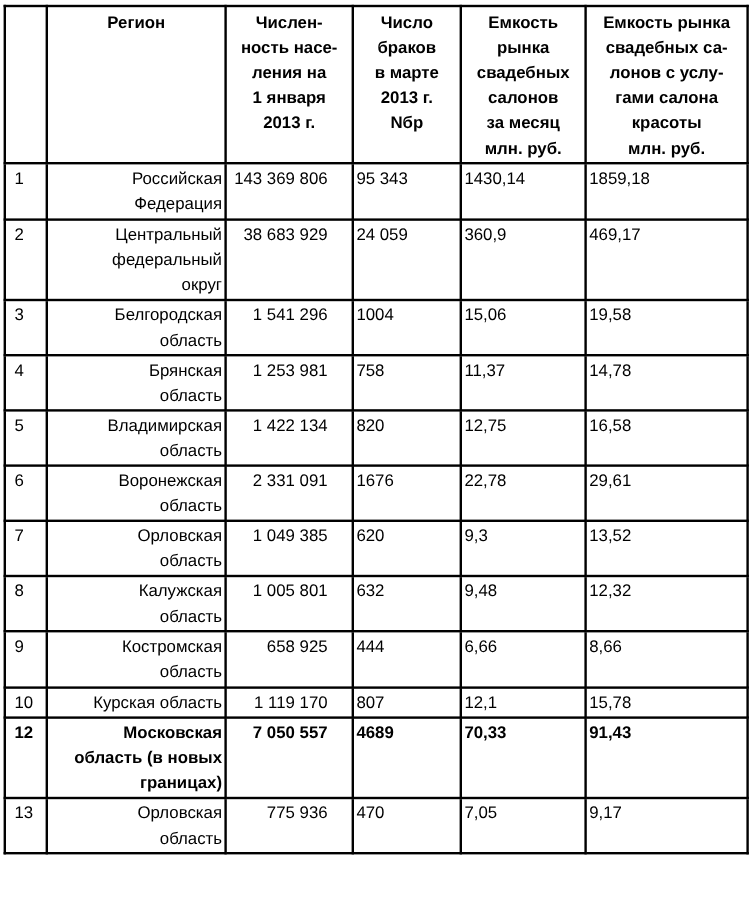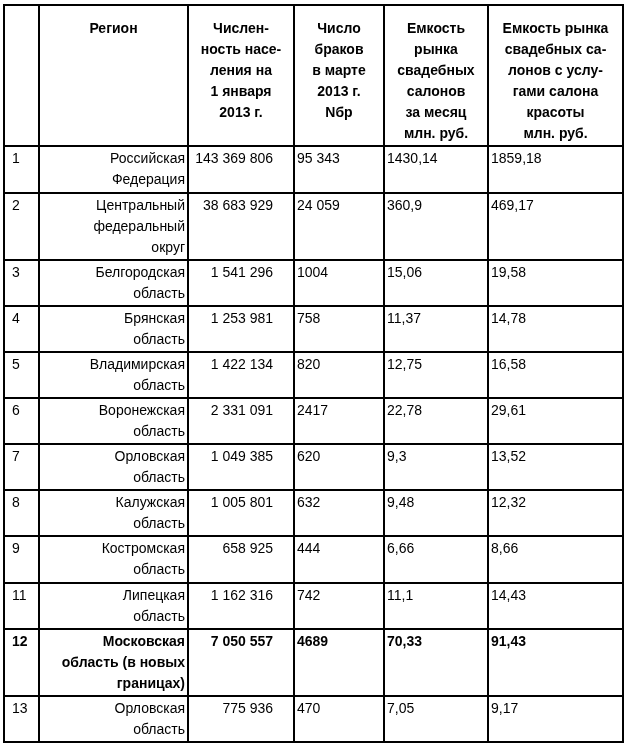--- a/index.html
+++ b/index.html
@@ -29,21 +29,21 @@
     font-size: 14px;
     line-height: 21px;
     padding: 1px 2px;
     overflow: hidden;
     background: #ffffff;
   }
   .data-table th {
     font-weight: bold;
     text-align: center;
     white-space: pre-line;
-    padding-top: 12px;
+    padding-top: 2px;
   }
   .col-num      { width: 35px; }
   .col-region   { width: 149px; }
   .col-pop      { width: 106px; }
   .col-marr     { width: 90px; }
   .col-cap      { width: 104px; }
   .col-capb     { width: 135px; }
 
   td.cell-num {
     text-align: left;
@@ -161,21 +161,21 @@
         <td class="cell-pop">1 422 134</td>
         <td class="cell-center">820</td>
         <td class="cell-center">12,75</td>
         <td class="cell-center">16,58</td>
       </tr>
       <tr class="r6">
         <td class="cell-num">6</td>
         <td class="cell-region">Воронежская
 область</td>
         <td class="cell-pop">2 331 091</td>
-        <td class="cell-center">2417</td>
+        <td class="cell-center">1676</td>
         <td class="cell-center">22,78</td>
         <td class="cell-center">29,61</td>
       </tr>
       <tr class="r7">
         <td class="cell-num">7</td>
         <td class="cell-region">Орловская
 область</td>
         <td class="cell-pop">1 049 385</td>
         <td class="cell-center">620</td>
         <td class="cell-center">9,3</td>
@@ -192,28 +192,27 @@
       </tr>
       <tr class="r9">
         <td class="cell-num">9</td>
         <td class="cell-region">Костромская
 область</td>
         <td class="cell-pop">658 925</td>
         <td class="cell-center">444</td>
         <td class="cell-center">6,66</td>
         <td class="cell-center">8,66</td>
       </tr>
-      <tr class="r11">
-        <td class="cell-num">11</td>
-        <td class="cell-region">Липецкая
-область</td>
-        <td class="cell-pop">1 162 316</td>
-        <td class="cell-center">742</td>
-        <td class="cell-center">11,1</td>
-        <td class="cell-center">14,43</td>
+      <tr class="r10">
+        <td class="cell-num">10</td>
+        <td class="cell-region">Курская область</td>
+        <td class="cell-pop">1 119 170</td>
+        <td class="cell-center">807</td>
+        <td class="cell-center">12,1</td>
+        <td class="cell-center">15,78</td>
       </tr>
       <tr class="r12">
         <td class="cell-num">12</td>
         <td class="cell-region">Московская
 область (в новых
 границах)</td>
         <td class="cell-pop">7 050 557</td>
         <td class="cell-center">4689</td>
         <td class="cell-center">70,33</td>
         <td class="cell-center">91,43</td>

